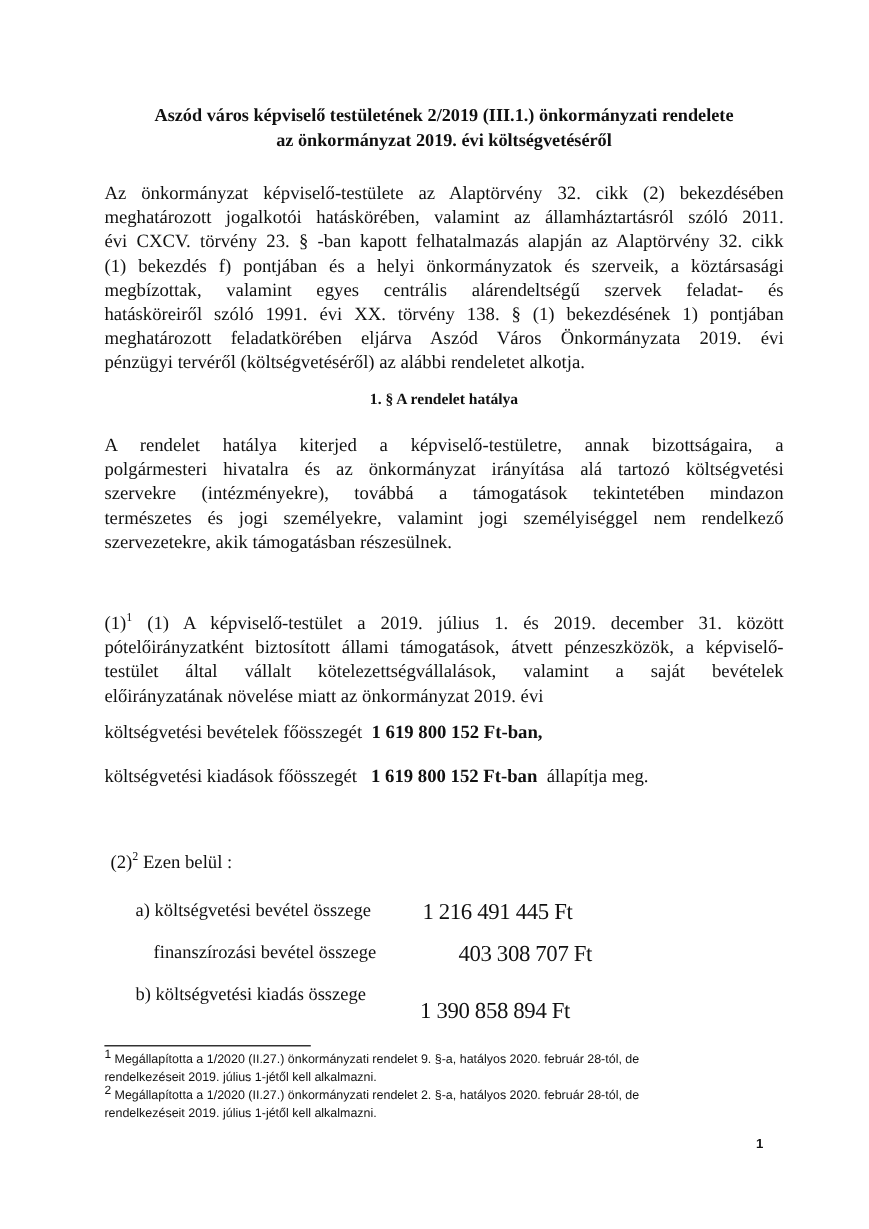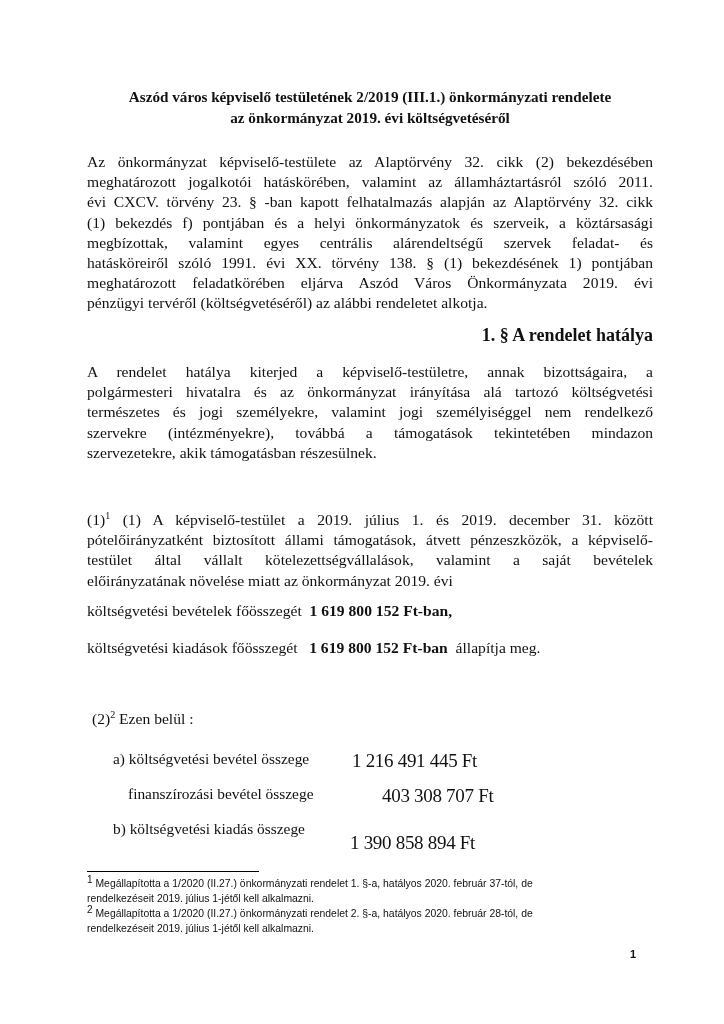--- a/index.html
+++ b/index.html
@@ -4,21 +4,21 @@
   <style>
     html, body { margin: 0; padding: 0; background: #ffffff; }
     body { width: 724px; height: 1024px; position: relative; overflow: hidden; color: #111; }
     .page { position: absolute; left: 0; top: 0; width: 724px; height: 1000px; }
     .serif { font-family: "Liberation Serif", "DejaVu Serif", serif; }
     .sans { font-family: "Liberation Sans", "DejaVu Sans", sans-serif; }
     .title { position: absolute; left: 88px; width: 564px; top: 86px; text-align: center; font-weight: bold; font-size: 15.2px; line-height: 21px; }
     .para { position: absolute; left: 87px; width: 566px; font-size: 15.6px; line-height: 20.2px; text-align: justify; }
     .para .ln { display: block; text-align: justify; text-align-last: justify; white-space: nowrap; }
     .para .ln.last { text-align-last: left; }
-    .heading { position: absolute; left: 87px; width: 566px; text-align: right; font-weight: bold; font-size: 18px; }
+    .heading { position: absolute; left: 87px; width: 566px; text-align: center; font-weight: bold; font-size: 13px; }
     .line { position: absolute; left: 87px; font-size: 15.6px; white-space: pre; }
     .bold { font-weight: bold; }
     sup { font-size: 10px; vertical-align: super; line-height: 0; }
     .row { position: absolute; font-size: 15.4px; white-space: nowrap; }
     .amount { position: absolute; font-size: 19px; white-space: nowrap; letter-spacing: -0.3px; }
     .fn-rule { position: absolute; left: 87px; top: 871px; width: 172px; height: 1px; background: #000; }
     .footnote { position: absolute; left: 87px; width: 560px; font-size: 10.4px; line-height: 15.2px; }
     .pagenum { position: absolute; left: 630px; top: 948px; font-size: 11px; font-weight: bold; }
   </style>
 </head>
@@ -40,22 +40,22 @@
     <span class="ln">hatásköreiről szóló 1991. évi XX. törvény 138. § (1) bekezdésének 1) pontjában</span>
     <span class="ln">meghatározott feladatkörében eljárva Aszód Város Önkormányzata 2019. évi</span>
     <span class="ln last">pénzügyi tervéről (költségvetéséről) az alábbi rendeletet alkotja.</span>
   </div>
 
   <div class="heading serif" style="top:325px;">1. § A rendelet hatálya</div>
 
   <div class="para serif" style="top:362px;">
     <span class="ln">A rendelet hatálya kiterjed a képviselő-testületre, annak bizottságaira, a</span>
     <span class="ln">polgármesteri hivatalra és az önkormányzat irányítása alá tartozó költségvetési</span>
+    <span class="ln">szervekre (intézményekre), továbbá a támogatások tekintetében mindazon</span>
     <span class="ln">természetes és jogi személyekre, valamint jogi személyiséggel nem rendelkező</span>
-    <span class="ln">szervekre (intézményekre), továbbá a támogatások tekintetében mindazon</span>
     <span class="ln last">szervezetekre, akik támogatásban részesülnek.</span>
   </div>
 
 
   <div class="para serif" style="top:510px;">
     <span class="ln"><span>(1)</span><sup>1</sup><span> (1) A képviselő-testület a 2019. július 1. és 2019. december 31. között</span></span>
     <span class="ln">pótelőirányzatként biztosított állami támogatások, átvett pénzeszközök, a képviselő-</span>
     <span class="ln">testület által vállalt kötelezettségvállalások, valamint a saját bevételek</span>
     <span class="ln last">előirányzatának növelése miatt az önkormányzat 2019. évi</span>
   </div>
@@ -71,21 +71,21 @@
 
   <div class="row serif" style="left:128px; top:785px;">finanszírozási bevétel összege</div>
   <div class="amount serif" style="left:362px; top:785px;margin-left:20px;">403 308 707 Ft</div>
 
   <div class="row serif" style="left:113px; top:820px;">b) költségvetési kiadás összege</div>
   <div class="amount serif" style="left:350px; top:832px;">1 390 858 894 Ft</div>
 
   <div class="fn-rule"></div>
 
   <div class="footnote sans" style="top:876px;">
-    <div><sup>1</sup><span> Megállapította a 1/2020 (II.27.) önkormányzati rendelet 1. §-a, hatályos 2020. február 37-tól, de</span></div>
+    <div><sup>1</sup><span> Megállapította a 1/2020 (II.27.) önkormányzati rendelet 9. §-a, hatályos 2020. február 28-tól, de</span></div>
     <div>rendelkezéseit 2019. július 1-jétől kell alkalmazni.</div>
   </div>
 
   <div class="footnote sans" style="top:906px;">
     <div><sup>2</sup><span> Megállapította a 1/2020 (II.27.) önkormányzati rendelet 2. §-a, hatályos 2020. február 28-tól, de</span></div>
     <div>rendelkezéseit 2019. július 1-jétől kell alkalmazni.</div>
   </div>
 
   <div class="pagenum sans">1</div>
 

